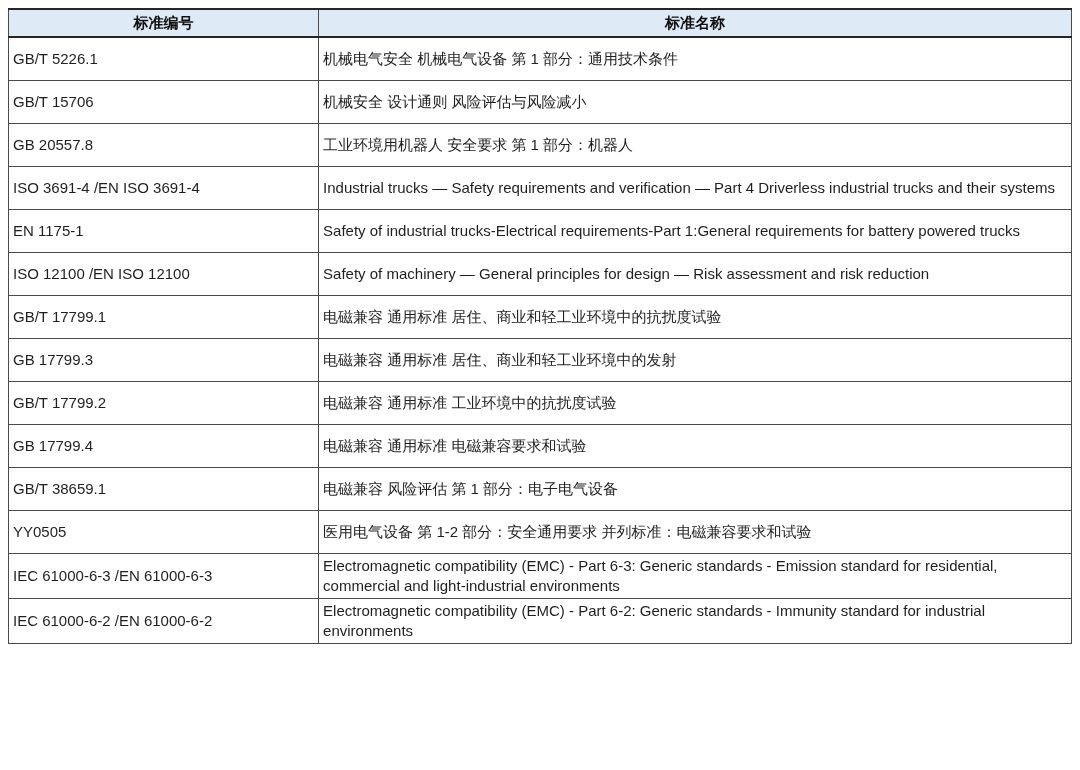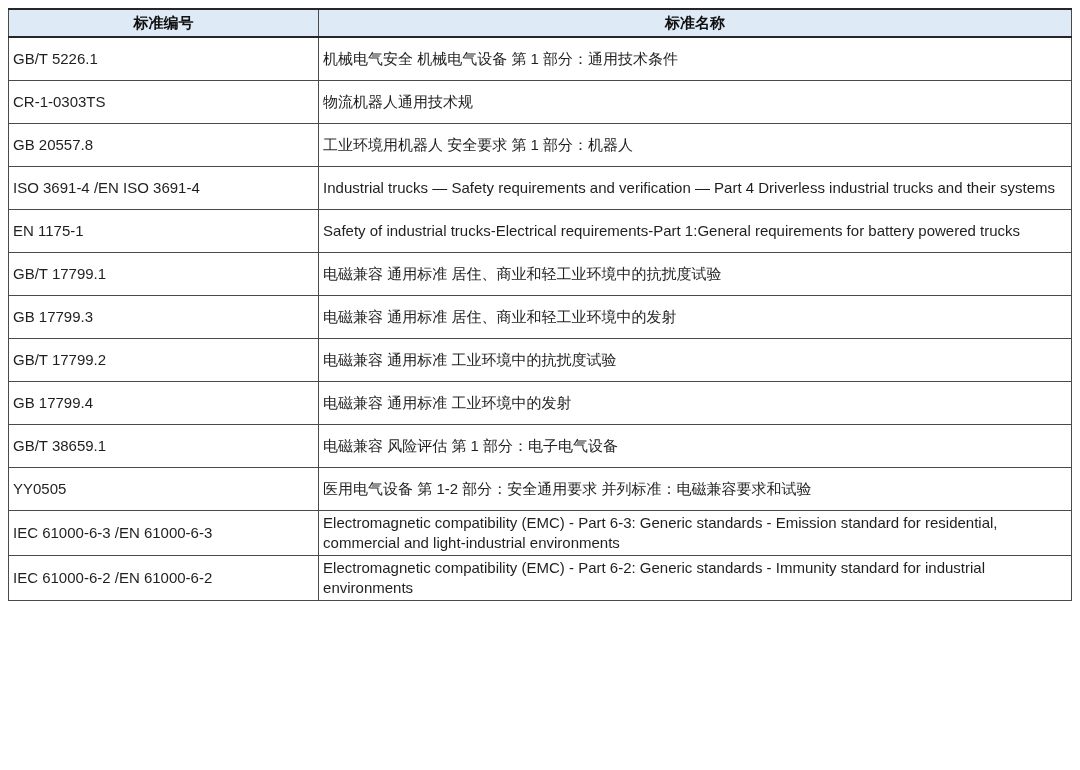--- a/index.html
+++ b/index.html
@@ -60,50 +60,54 @@
         <th class="col-name">标准名称</th>
       </tr>
     </thead>
     <tbody>
 
     <tr>
           <td class="col-code">GB/T 5226.1</td>
           <td class="col-name">机械电气安全 机械电气设备 第 1 部分：通用技术条件</td>
         </tr>
         <tr>
-          <td class="col-code">CR-1-0303TS</td>
-          <td class="col-name">物流机器人通用技术规</td>
+          <td class="col-code">GB/T 15706</td>
+          <td class="col-name">机械安全 设计通则 风险评估与风险减小</td>
         </tr>
         <tr>
           <td class="col-code">GB 20557.8</td>
           <td class="col-name">工业环境用机器人 安全要求 第 1 部分：机器人</td>
         </tr>
         <tr>
           <td class="col-code">ISO 3691-4 /EN ISO 3691-4</td>
           <td class="col-name">Industrial trucks — Safety requirements and verification — Part 4 Driverless industrial trucks and their systems</td>
         </tr>
         <tr>
           <td class="col-code">EN 1175-1</td>
           <td class="col-name">Safety of industrial trucks-Electrical requirements-Part 1:General requirements for battery powered trucks</td>
+        </tr>
+        <tr>
+          <td class="col-code">ISO 12100 /EN ISO 12100</td>
+          <td class="col-name">Safety of machinery — General principles for design — Risk assessment and risk reduction</td>
         </tr>
         <tr>
           <td class="col-code">GB/T 17799.1</td>
           <td class="col-name">电磁兼容 通用标准 居住、商业和轻工业环境中的抗扰度试验</td>
         </tr>
         <tr>
           <td class="col-code">GB 17799.3</td>
           <td class="col-name">电磁兼容 通用标准 居住、商业和轻工业环境中的发射</td>
         </tr>
         <tr>
           <td class="col-code">GB/T 17799.2</td>
           <td class="col-name">电磁兼容 通用标准 工业环境中的抗扰度试验</td>
         </tr>
         <tr>
           <td class="col-code">GB 17799.4</td>
-          <td class="col-name">电磁兼容 通用标准 工业环境中的发射</td>
+          <td class="col-name">电磁兼容 通用标准 电磁兼容要求和试验</td>
         </tr>
         <tr>
           <td class="col-code">GB/T 38659.1</td>
           <td class="col-name">电磁兼容 风险评估 第 1 部分：电子电气设备</td>
         </tr>
         <tr>
           <td class="col-code">YY0505</td>
           <td class="col-name">医用电气设备 第 1-2 部分：安全通用要求 并列标准：电磁兼容要求和试验</td>
         </tr>
         <tr>

